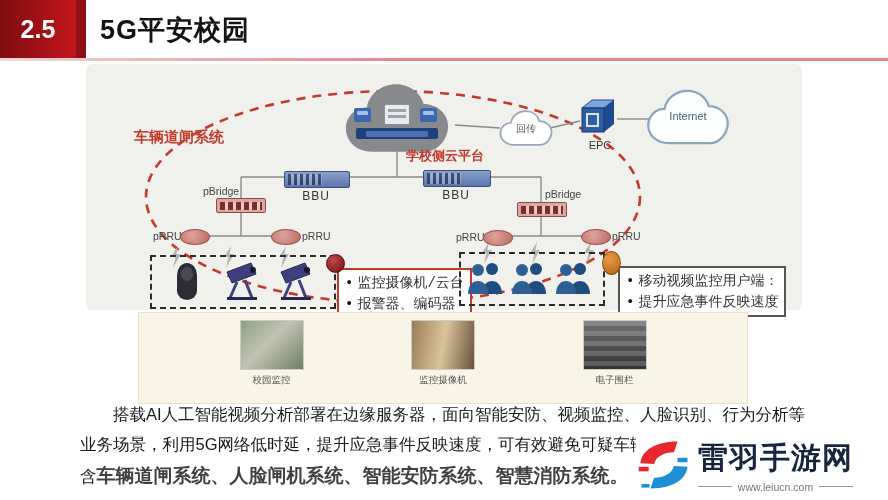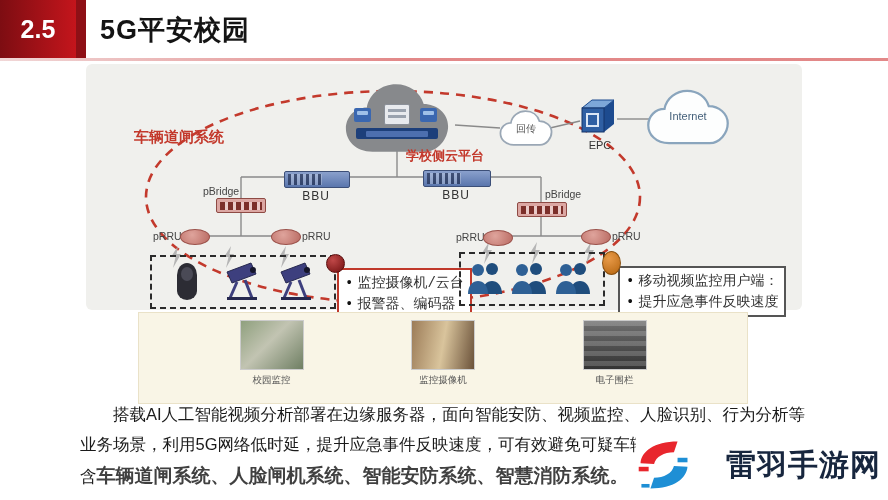--- a/index.html
+++ b/index.html
@@ -68,21 +68,21 @@
 
   
   .desc{left:80px;top:400px;width:726px;z-index:3;}
   .desc p{margin:0;font-size:16.5px;color:#1a1a1a;line-height:1.8;}
   .desc .intro{text-indent:2em;}
   .desc .emph b{font-size:19px;font-weight:800;color:#404040;}
 
   
   .watermark{left:636px;top:430px;width:252px;height:70px;display:flex;align-items:center;z-index:10;background:#fff;}
   .wm-text{margin-left:6px;}
-  .wm-name{font-size:30px;font-weight:800;color:#17263e;white-space:nowrap;letter-spacing:1px;margin-left:28px;}
+  .wm-name{font-size:30px;font-weight:800;color:#17263e;white-space:nowrap;letter-spacing:1px;}
   .wm-url-row{display:flex;align-items:center;gap:6px;margin-top:2px;}
   .wm-url-row .rule{height:1px;background:#999;flex:1;}
   .wm-url{font-size:10.5px;color:#777;white-space:nowrap;}
 </style>
 </head>
 <body>
 
 <div class="abs hdr-num">2.5</div>
 <div class="abs hdr-bar"></div>
 <div class="abs hdr-title">5G平安校园</div>
@@ -272,14 +272,19 @@
 <div class="abs watermark">
   <svg width="56" height="58" viewBox="0 0 62 58">
     <path fill="#e8262d" d="M46 3 C20 3 6 14 5 27 l15 1 c2 -8 11 -13 22 -13 z"></path>
     <rect x="3" y="31" width="11" height="5" fill="#e8262d"></rect>
     <path fill="#1e8fd5" d="M16 55 C42 55 56 44 57 31 l-15 -1 c-2 8 -11 13 -22 13 z"></path>
     <rect x="46" y="21" width="11" height="5" fill="#1e8fd5"></rect>
     <rect x="6" y="50" width="9" height="4" fill="#1e8fd5"></rect>
   </svg>
   <div class="wm-text">
     <div class="wm-name">雷羽手游网</div>
+    <div class="wm-url-row">
+      <span class="rule"></span>
+      <span class="wm-url">www.leiucn.com</span>
+      <span class="rule"></span>
+    </div>
   </div>
 </div>
 
 </body></html>

